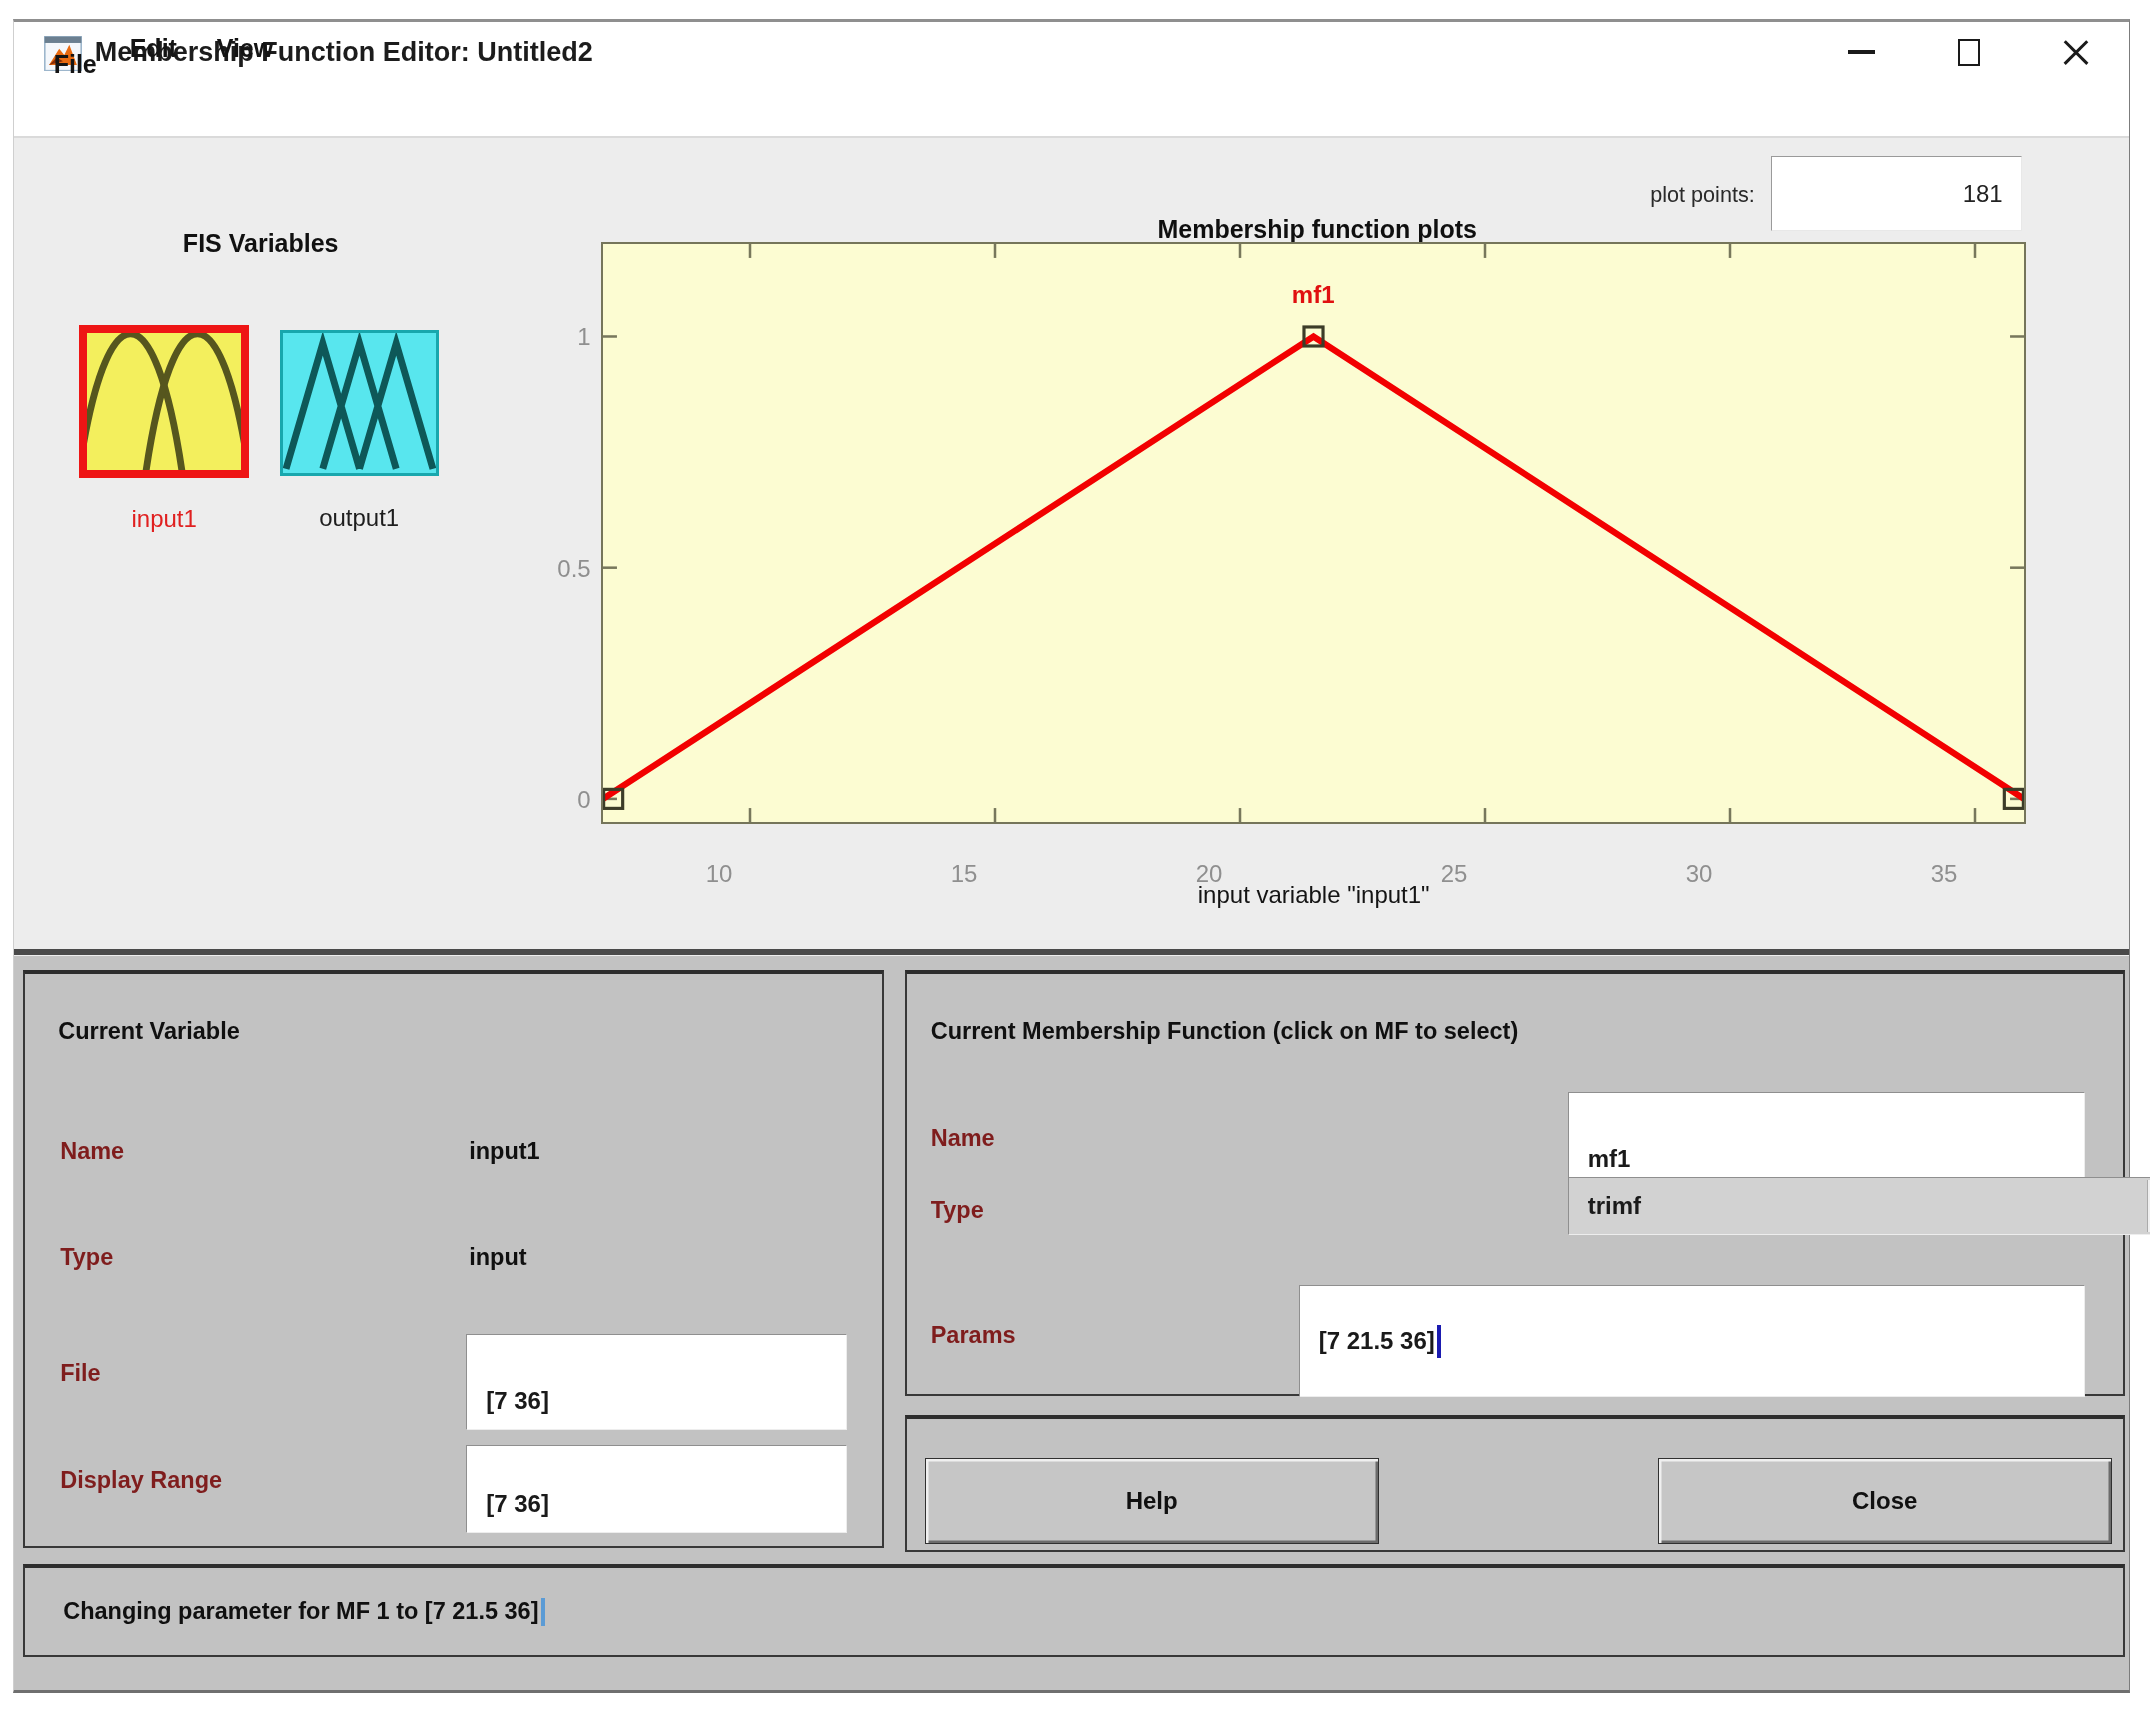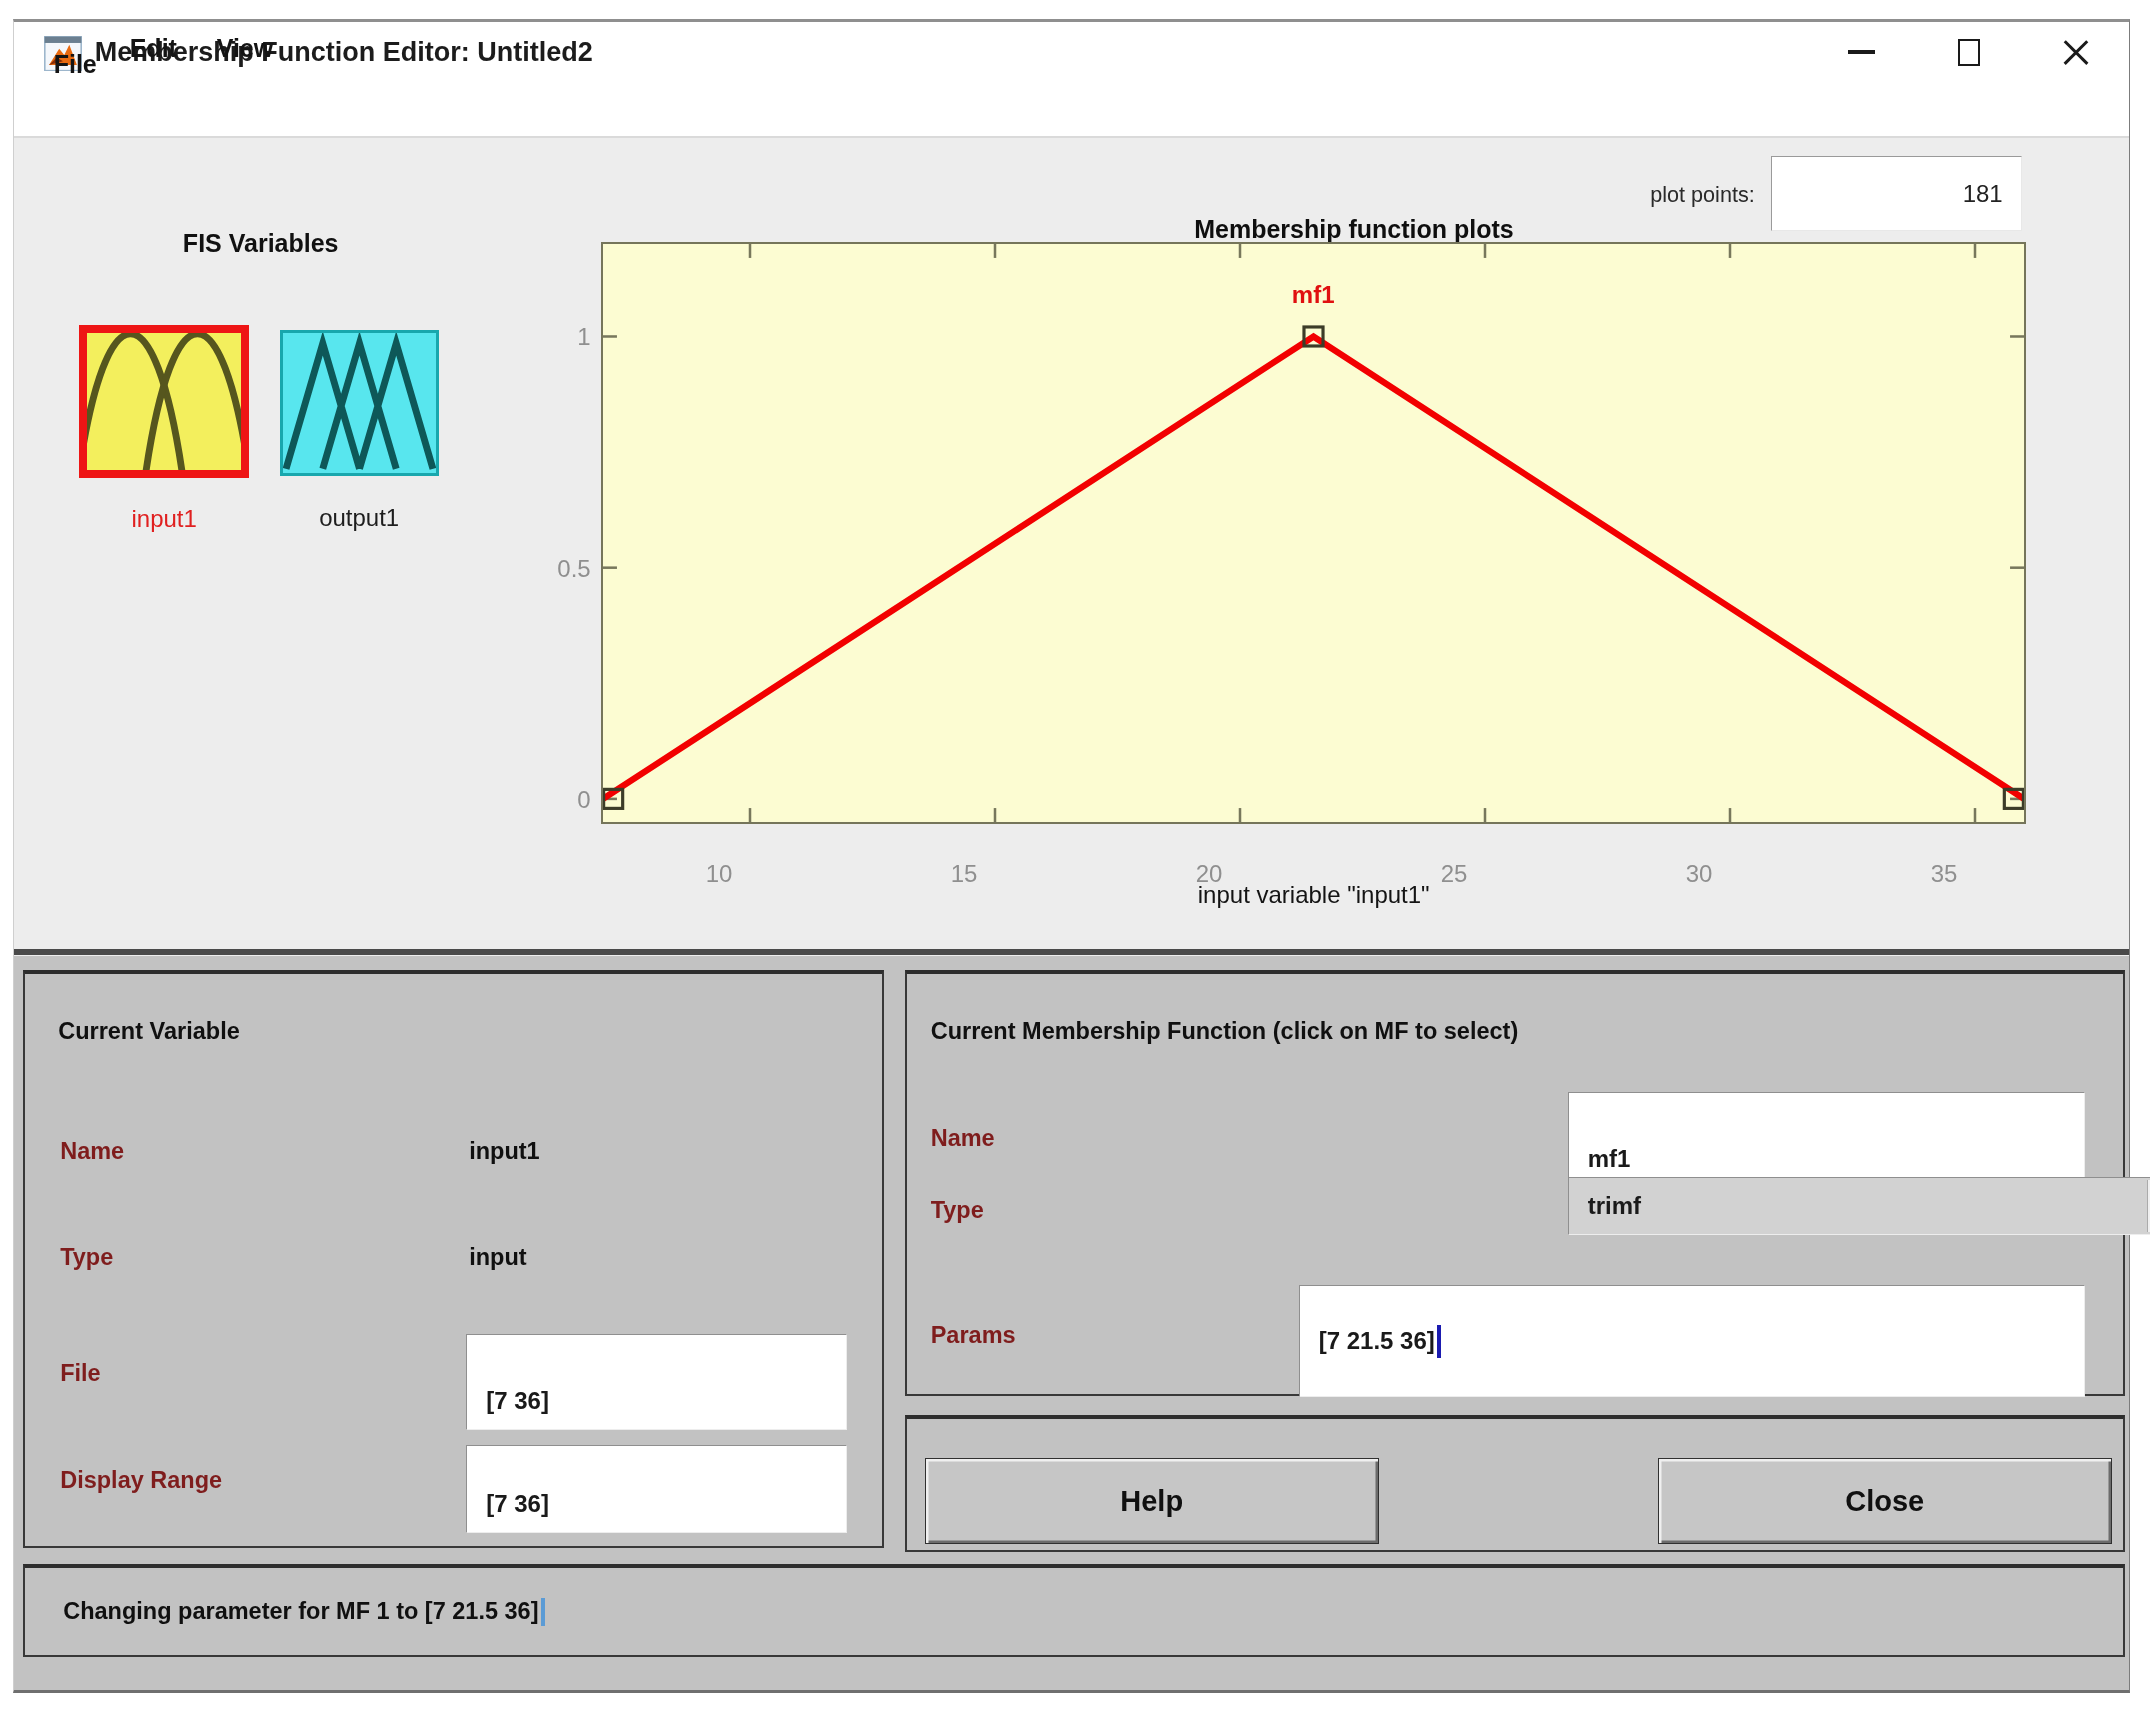--- a/index.html
+++ b/index.html
@@ -39,21 +39,21 @@
   .fis-title{position:absolute;left:114px;top:207px;width:266px;text-align:center;font-size:25px;font-weight:700;}
   .varbox{position:absolute;box-sizing:border-box;cursor:pointer;}
   .varbox svg{display:block;width:100%;height:100%;}
   .vb-in{left:65px;top:303px;width:170px;height:153px;border:8.2px solid #ee1515;}
   .vb-out{left:266px;top:308px;width:159px;height:146px;border:3.2px solid #18a7ad;}
   .varcap{position:absolute;width:133px;text-align:center;font-size:24px;}
   .cap-in{left:84px;top:483px;color:#e02020;}
   .cap-out{left:279px;top:482px;color:#1e1e1e;}
 
   
-  .plot-title{position:absolute;left:1107px;top:193px;width:393px;text-align:right;font-size:25px;font-weight:700;color:#0f0f0f;}
+  .plot-title{position:absolute;left:1107px;top:193px;width:393px;text-align:center;font-size:25px;font-weight:700;color:#0f0f0f;}
   .plot{position:absolute;left:587px;top:220px;width:1421px;height:578px;border:2.5px solid #75755a;background:#fcfcd2;}
   .plot svg{display:block;width:100%;height:100%;}
   .mf-label{position:absolute;width:101px;text-align:center;font-size:24px;font-weight:700;}
   .xtick{position:absolute;top:838px;width:89px;font-size:24px;color:#8f8f8f;}
   .ytick{position:absolute;left:482px;width:95px;height:28px;line-height:28px;text-align:right;font-size:24px;color:#8f8f8f;}
   .xaxis-label{position:absolute;left:1078px;top:859px;width:444px;text-align:center;font-size:24px;color:#141414;}
 
   
   .panel{position:absolute;background:#c2c2c2;box-sizing:border-box;border:2.5px solid #383838;border-top:4.4px solid #2d2d2d;}
   .p-var{left:9.5px;top:948px;width:861px;height:578px;}
@@ -69,21 +69,21 @@
   .dropdown{position:absolute;background:#d2d2d2;box-sizing:border-box;border:1.9px solid;border-color:#8f8f8f #ededed #ededed #8f8f8f;
             display:flex;align-items:center;padding-left:19px;font-size:24px;font-weight:700;color:#1a1a1a;cursor:pointer;}
   .chevbox{position:absolute;right:1.9px;top:1.9px;bottom:1.9px;width:39px;background:#f0f0f0;border-left:1.3px solid #ababab;
            display:flex;align-items:center;justify-content:center;}
   .chev{width:14px;height:14px;border-right:3.8px solid #3a3a3a;border-bottom:3.8px solid #3a3a3a;transform:rotate(45deg);margin-top:-6.3px;}
   .caret{display:inline-block;width:3.8px;height:33px;background:#1b1bb0;margin-left:2.5px;}
   .caret.status{height:28px;background:#5b9bd5;}
 
   .btn{position:absolute;top:39px;width:452px;height:84px;background:#c6c6c6;border:1.9px solid #303030;
        box-shadow:inset 2.5px 2.5px 0 #f0f0f0, inset -2.5px -2.5px 0 #6b6b6b;
-       display:flex;align-items:center;justify-content:center;font-size:29px;font-weight:700;color:#101010;cursor:pointer;}
+       display:flex;align-items:center;justify-content:center;font-size:24px;font-weight:700;color:#101010;cursor:pointer;}
   .btn-help{left:18px;} .btn-close{left:751px;}
   .status-text{font-size:23.5px;font-weight:700;color:#101010;}
 </style>
 </head>
 <body>
 
 <div class="page">
  <div class="window">
 
   <div class="titlebar"></div>

